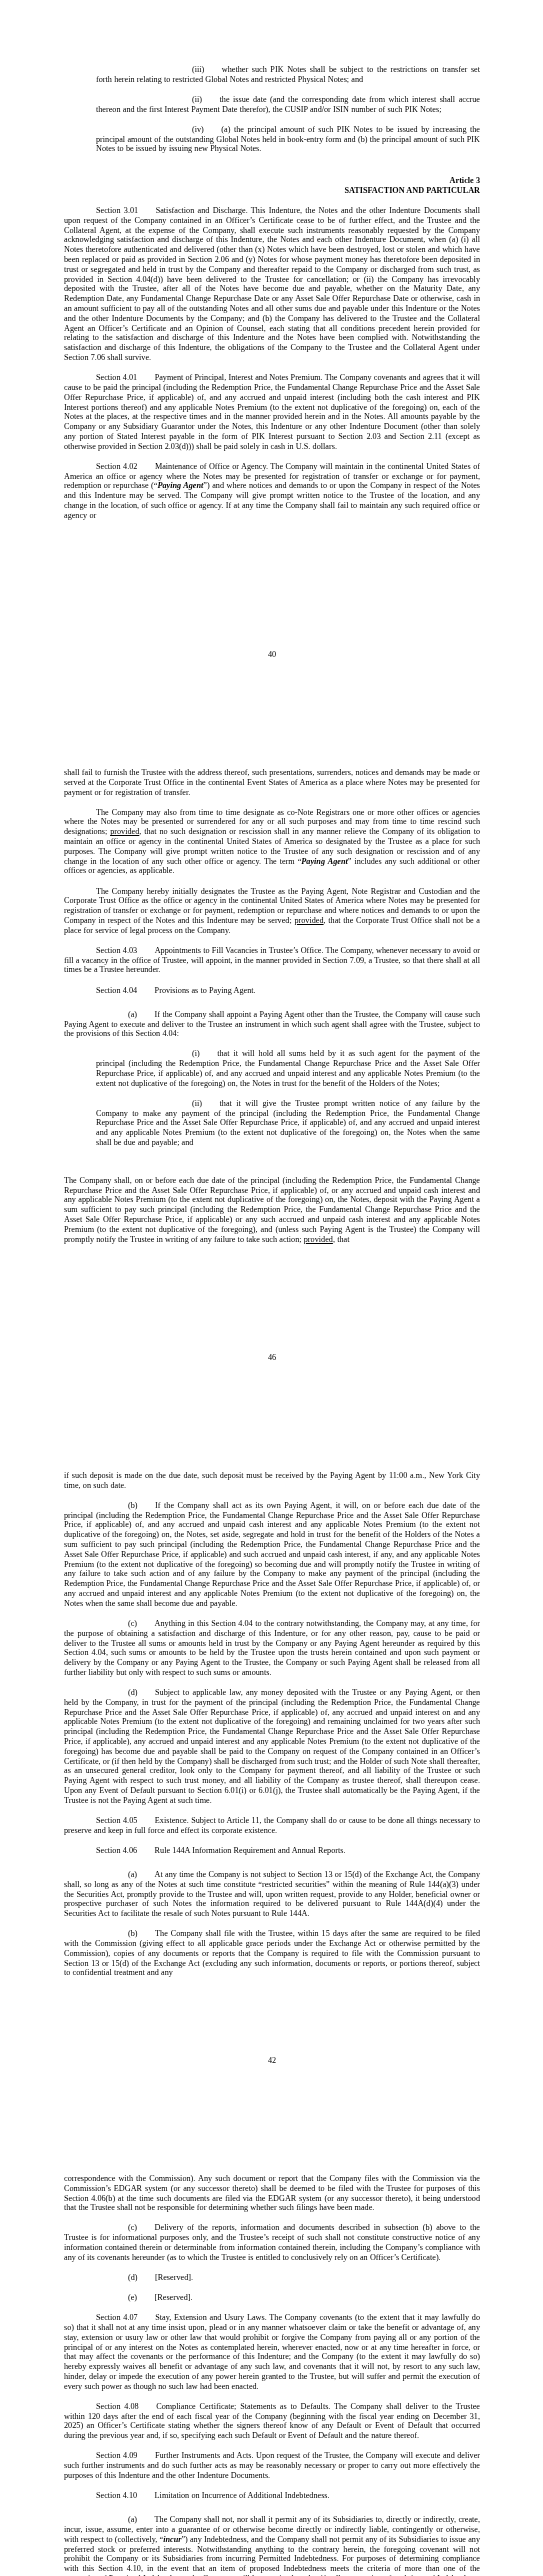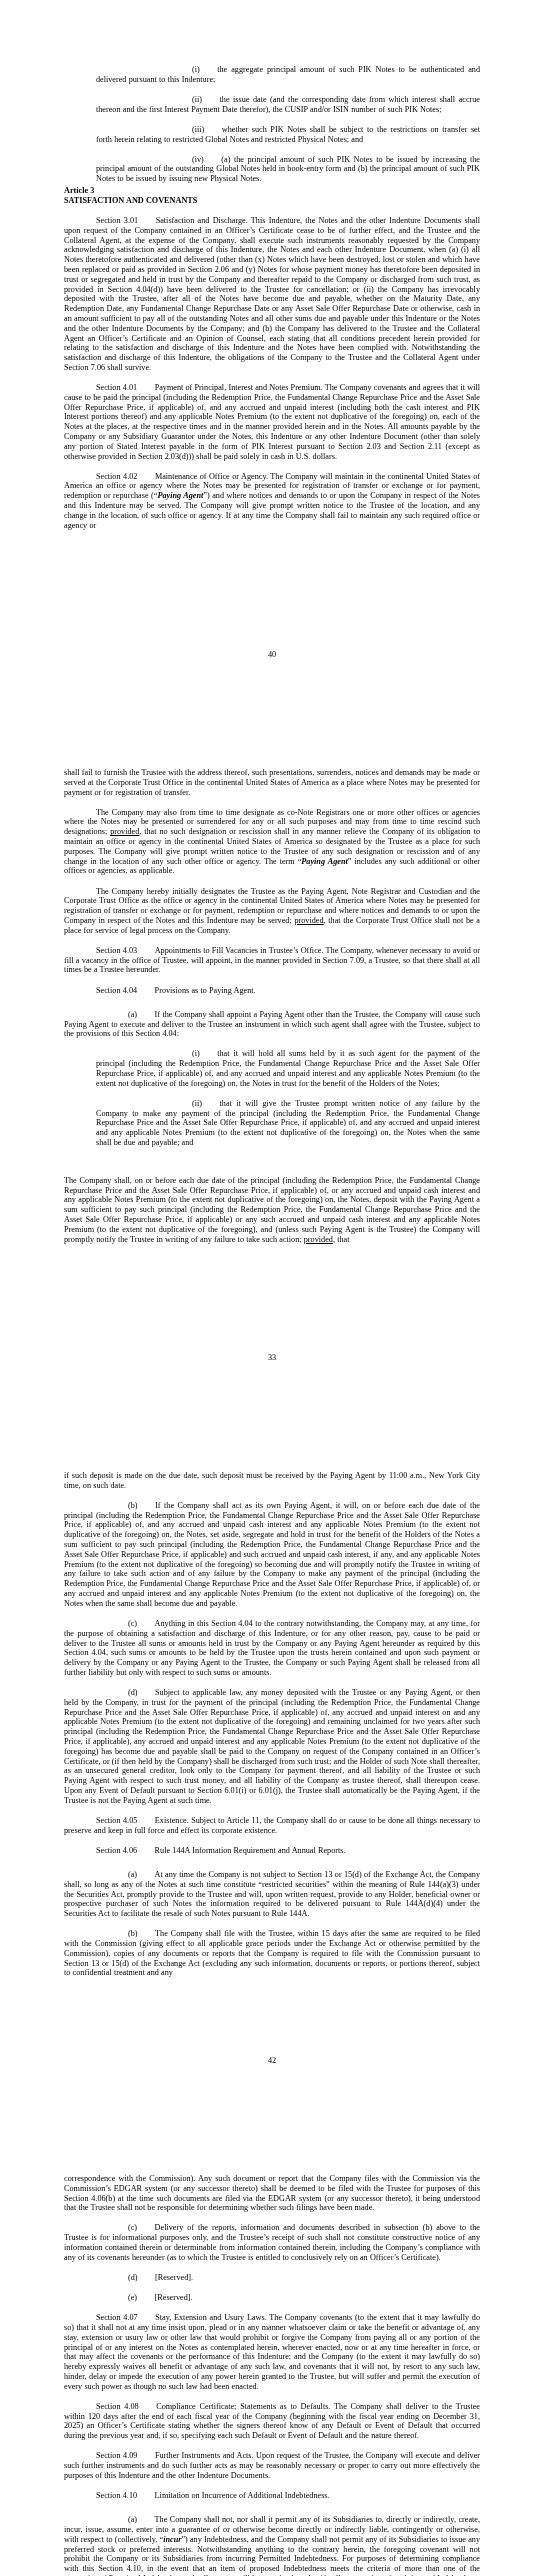--- a/index.html
+++ b/index.html
@@ -30,24 +30,24 @@
     line-height: 9.8px;
     text-align: justify;
     margin: 10.3px 0 0 0;
     word-spacing: 0.02em;
   }
   .b-p      { text-indent: 32px; }
   .b-noind  { text-indent: 0; margin-top: 28px; }
   .b-sub    { text-indent: 64px; }
   .b-item   { margin-left: 32px; text-indent: 96px; }
   .b-article {
-    text-align: left;
+    text-align: right;
     font-weight: bold;
     text-indent: 0;
-    margin-top: 2px;
+    margin-top: 22px;
   }
   .b-article .article-line { line-height: 9.8px; }
   .g-lg { margin-top: 14.4px; }
   .tab { display: inline-block; width: 17.5px; }
   u { text-underline-offset: 1px; }
   .page-num {
     position: absolute;
     top: 650px;
     left: 0;
     width: 100%;
@@ -55,47 +55,46 @@
     font-size: 8.2px;
     line-height: 9.8px;
   }
 </style>
 </head>
 <body>
 
 <main id="doc">
     <section class="page">
       <div class="page-content">
-        <p class="blk b-item">(i)<span class="tab"></span>the aggregate principal amount of such PIK Notes to be authenticated and delivered pursuant to this Indenture;</p>
+        <p class="blk b-item">(iii)<span class="tab"></span>whether such PIK Notes shall be subject to the restrictions on transfer set forth herein relating to restricted Global Notes and restricted Physical Notes; and</p>
         <p class="blk b-item">(ii)<span class="tab"></span>the issue date (and the corresponding date from which interest shall accrue thereon and the first Interest Payment Date therefor), the CUSIP and/or ISIN number of such PIK Notes;</p>
-        <p class="blk b-item">(iii)<span class="tab"></span>whether such PIK Notes shall be subject to the restrictions on transfer set forth herein relating to restricted Global Notes and restricted Physical Notes; and</p>
         <p class="blk b-item">(iv)<span class="tab"></span>(a) the principal amount of such PIK Notes to be issued by increasing the principal amount of the outstanding Global Notes held in book-entry form and (b) the principal amount of such PIK Notes to be issued by issuing new Physical Notes.</p>
         <div class="blk b-article">
           <div class="article-line">Article 3</div>
-          <div class="article-line">SATISFACTION AND COVENANTS</div>
+          <div class="article-line">SATISFACTION AND PARTICULAR</div>
         </div>
         <p class="blk b-p">Section 3.01<span class="tab"></span>Satisfaction and Discharge. This Indenture, the Notes and the other Indenture Documents shall upon request of the Company contained in an Officer’s Certificate cease to be of further effect, and the Trustee and the Collateral Agent, at the expense of the Company, shall execute such instruments reasonably requested by the Company acknowledging satisfaction and discharge of this Indenture, the Notes and each other Indenture Document, when (a) (i) all Notes theretofore authenticated and delivered (other than (x) Notes which have been destroyed, lost or stolen and which have been replaced or paid as provided in Section 2.06 and (y) Notes for whose payment money has theretofore been deposited in trust or segregated and held in trust by the Company and thereafter repaid to the Company or discharged from such trust, as provided in Section 4.04(d)) have been delivered to the Trustee for cancellation; or (ii) the Company has irrevocably deposited with the Trustee, after all of the Notes have become due and payable, whether on the Maturity Date, any Redemption Date, any Fundamental Change Repurchase Date or any Asset Sale Offer Repurchase Date or otherwise, cash in an amount sufficient to pay all of the outstanding Notes and all other sums due and payable under this Indenture or the Notes and the other Indenture Documents by the Company; and (b) the Company has delivered to the Trustee and the Collateral Agent an Officer’s Certificate and an Opinion of Counsel, each stating that all conditions precedent herein provided for relating to the satisfaction and discharge of this Indenture and the Notes have been complied with. Notwithstanding the satisfaction and discharge of this Indenture, the obligations of the Company to the Trustee and the Collateral Agent under Section 7.06 shall survive.</p>
         <p class="blk b-p">Section 4.01<span class="tab"></span>Payment of Principal, Interest and Notes Premium. The Company covenants and agrees that it will cause to be paid the principal (including the Redemption Price, the Fundamental Change Repurchase Price and the Asset Sale Offer Repurchase Price, if applicable) of, and any accrued and unpaid interest (including both the cash interest and PIK Interest portions thereof) and any applicable Notes Premium (to the extent not duplicative of the foregoing) on, each of the Notes at the places, at the respective times and in the manner provided herein and in the Notes. All amounts payable by the Company or any Subsidiary Guarantor under the Notes, this Indenture or any other Indenture Document (other than solely any portion of Stated Interest payable in the form of PIK Interest pursuant to Section 2.03 and Section 2.11 (except as otherwise provided in Section 2.03(d))) shall be paid solely in cash in U.S. dollars.</p>
         <p class="blk b-p">Section 4.02<span class="tab"></span>Maintenance of Office or Agency. The Company will maintain in the continental United States of America an office or agency where the Notes may be presented for registration of transfer or exchange or for payment, redemption or repurchase (“<b><i>Paying Agent</i></b>”) and where notices and demands to or upon the Company in respect of the Notes and this Indenture may be served. The Company will give prompt written notice to the Trustee of the location, and any change in the location, of such office or agency. If at any time the Company shall fail to maintain any such required office or agency or</p>
       </div>
       <div class="page-num">40</div>
     </section>
     <section class="page">
       <div class="page-content">
-        <p class="blk b-noind">shall fail to furnish the Trustee with the address thereof, such presentations, surrenders, notices and demands may be made or served at the Corporate Trust Office in the continental United States of America as a place where Notes may be presented for payment or for registration of transfer.</p>
+        <p class="blk b-noind">shall fail to furnish the Trustee with the address thereof, such presentations, surrenders, notices and demands may be made or served at the Corporate Trust Office in the continental Event States of America as a place where Notes may be presented for payment or for registration of transfer.</p>
         <p class="blk b-p">The Company may also from time to time designate as co-Note Registrars one or more other offices or agencies where the Notes may be presented or surrendered for any or all such purposes and may from time to time rescind such designations; <u>provided</u>, that no such designation or rescission shall in any manner relieve the Company of its obligation to maintain an office or agency in the continental United States of America so designated by the Trustee as a place for such purposes. The Company will give prompt written notice to the Trustee of any such designation or rescission and of any change in the location of any such other office or agency. The term “<b><i>Paying Agent</i></b>” includes any such additional or other offices or agencies, as applicable.</p>
         <p class="blk b-p">The Company hereby initially designates the Trustee as the Paying Agent, Note Registrar and Custodian and the Corporate Trust Office as the office or agency in the continental United States of America where Notes may be presented for registration of transfer or exchange or for payment, redemption or repurchase and where notices and demands to or upon the Company in respect of the Notes and this Indenture may be served; <u>provided</u>, that the Corporate Trust Office shall not be a place for service of legal process on the Company.</p>
         <p class="blk b-p">Section 4.03<span class="tab"></span>Appointments to Fill Vacancies in Trustee’s Office. The Company, whenever necessary to avoid or fill a vacancy in the office of Trustee, will appoint, in the manner provided in Section 7.09, a Trustee, so that there shall at all times be a Trustee hereunder.</p>
         <p class="blk b-p">Section 4.04<span class="tab"></span>Provisions as to Paying Agent.</p>
         <p class="blk b-sub g-lg">(a)<span class="tab"></span>If the Company shall appoint a Paying Agent other than the Trustee, the Company will cause such Paying Agent to execute and deliver to the Trustee an instrument in which such agent shall agree with the Trustee, subject to the provisions of this Section 4.04:</p>
         <p class="blk b-item">(i)<span class="tab"></span>that it will hold all sums held by it as such agent for the payment of the principal (including the Redemption Price, the Fundamental Change Repurchase Price and the Asset Sale Offer Repurchase Price, if applicable) of, and any accrued and unpaid interest and any applicable Notes Premium (to the extent not duplicative of the foregoing) on, the Notes in trust for the benefit of the Holders of the Notes;</p>
         <p class="blk b-item">(ii)<span class="tab"></span>that it will give the Trustee prompt written notice of any failure by the Company to make any payment of the principal (including the Redemption Price, the Fundamental Change Repurchase Price and the Asset Sale Offer Repurchase Price, if applicable) of, and any accrued and unpaid interest and any applicable Notes Premium (to the extent not duplicative of the foregoing) on, the Notes when the same shall be due and payable; and</p>
         <p class="blk b-noind">The Company shall, on or before each due date of the principal (including the Redemption Price, the Fundamental Change Repurchase Price and the Asset Sale Offer Repurchase Price, if applicable) of, or any accrued and unpaid cash interest and any applicable Notes Premium (to the extent not duplicative of the foregoing) on, the Notes, deposit with the Paying Agent a sum sufficient to pay such principal (including the Redemption Price, the Fundamental Change Repurchase Price and the Asset Sale Offer Repurchase Price, if applicable) or any such accrued and unpaid cash interest and any applicable Notes Premium (to the extent not duplicative of the foregoing), and (unless such Paying Agent is the Trustee) the Company will promptly notify the Trustee in writing of any failure to take such action; <u>provided</u>, that</p>
       </div>
-      <div class="page-num">33</div>
+      <div class="page-num">46</div>
     </section>
     <section class="page">
       <div class="page-content">
         <p class="blk b-noind">if such deposit is made on the due date, such deposit must be received by the Paying Agent by 11:00 a.m., New York City time, on such date.</p>
         <p class="blk b-sub">(b)<span class="tab"></span>If the Company shall act as its own Paying Agent, it will, on or before each due date of the principal (including the Redemption Price, the Fundamental Change Repurchase Price and the Asset Sale Offer Repurchase Price, if applicable) of, and any accrued and unpaid cash interest and any applicable Notes Premium (to the extent not duplicative of the foregoing) on, the Notes, set aside, segregate and hold in trust for the benefit of the Holders of the Notes a sum sufficient to pay such principal (including the Redemption Price, the Fundamental Change Repurchase Price and the Asset Sale Offer Repurchase Price, if applicable) and such accrued and unpaid cash interest, if any, and any applicable Notes Premium (to the extent not duplicative of the foregoing) so becoming due and will promptly notify the Trustee in writing of any failure to take such action and of any failure by the Company to make any payment of the principal (including the Redemption Price, the Fundamental Change Repurchase Price and the Asset Sale Offer Repurchase Price, if applicable) of, or any accrued and unpaid interest and any applicable Notes Premium (to the extent not duplicative of the foregoing) on, the Notes when the same shall become due and payable.</p>
         <p class="blk b-sub">(c)<span class="tab"></span>Anything in this Section 4.04 to the contrary notwithstanding, the Company may, at any time, for the purpose of obtaining a satisfaction and discharge of this Indenture, or for any other reason, pay, cause to be paid or deliver to the Trustee all sums or amounts held in trust by the Company or any Paying Agent hereunder as required by this Section 4.04, such sums or amounts to be held by the Trustee upon the trusts herein contained and upon such payment or delivery by the Company or any Paying Agent to the Trustee, the Company or such Paying Agent shall be released from all further liability but only with respect to such sums or amounts.</p>
         <p class="blk b-sub">(d)<span class="tab"></span>Subject to applicable law, any money deposited with the Trustee or any Paying Agent, or then held by the Company, in trust for the payment of the principal (including the Redemption Price, the Fundamental Change Repurchase Price and the Asset Sale Offer Repurchase Price, if applicable) of, any accrued and unpaid interest on and any applicable Notes Premium (to the extent not duplicative of the foregoing) and remaining unclaimed for two years after such principal (including the Redemption Price, the Fundamental Change Repurchase Price and the Asset Sale Offer Repurchase Price, if applicable), any accrued and unpaid interest and any applicable Notes Premium (to the extent not duplicative of the foregoing) has become due and payable shall be paid to the Company on request of the Company contained in an Officer’s Certificate, or (if then held by the Company) shall be discharged from such trust; and the Holder of such Note shall thereafter, as an unsecured general creditor, look only to the Company for payment thereof, and all liability of the Trustee or such Paying Agent with respect to such trust money, and all liability of the Company as trustee thereof, shall thereupon cease. Upon any Event of Default pursuant to Section 6.01(i) or 6.01(j), the Trustee shall automatically be the Paying Agent, if the Trustee is not the Paying Agent at such time.</p>
         <p class="blk b-p">Section 4.05<span class="tab"></span>Existence. Subject to Article 11, the Company shall do or cause to be done all things necessary to preserve and keep in full force and effect its corporate existence.</p>
         <p class="blk b-p">Section 4.06<span class="tab"></span>Rule 144A Information Requirement and Annual Reports.</p>
         <p class="blk b-sub g-lg">(a)<span class="tab"></span>At any time the Company is not subject to Section 13 or 15(d) of the Exchange Act, the Company shall, so long as any of the Notes at such time constitute “restricted securities” within the meaning of Rule 144(a)(3) under the Securities Act, promptly provide to the Trustee and will, upon written request, provide to any Holder, beneficial owner or prospective purchaser of such Notes the information required to be delivered pursuant to Rule 144A(d)(4) under the Securities Act to facilitate the resale of such Notes pursuant to Rule 144A.</p>

